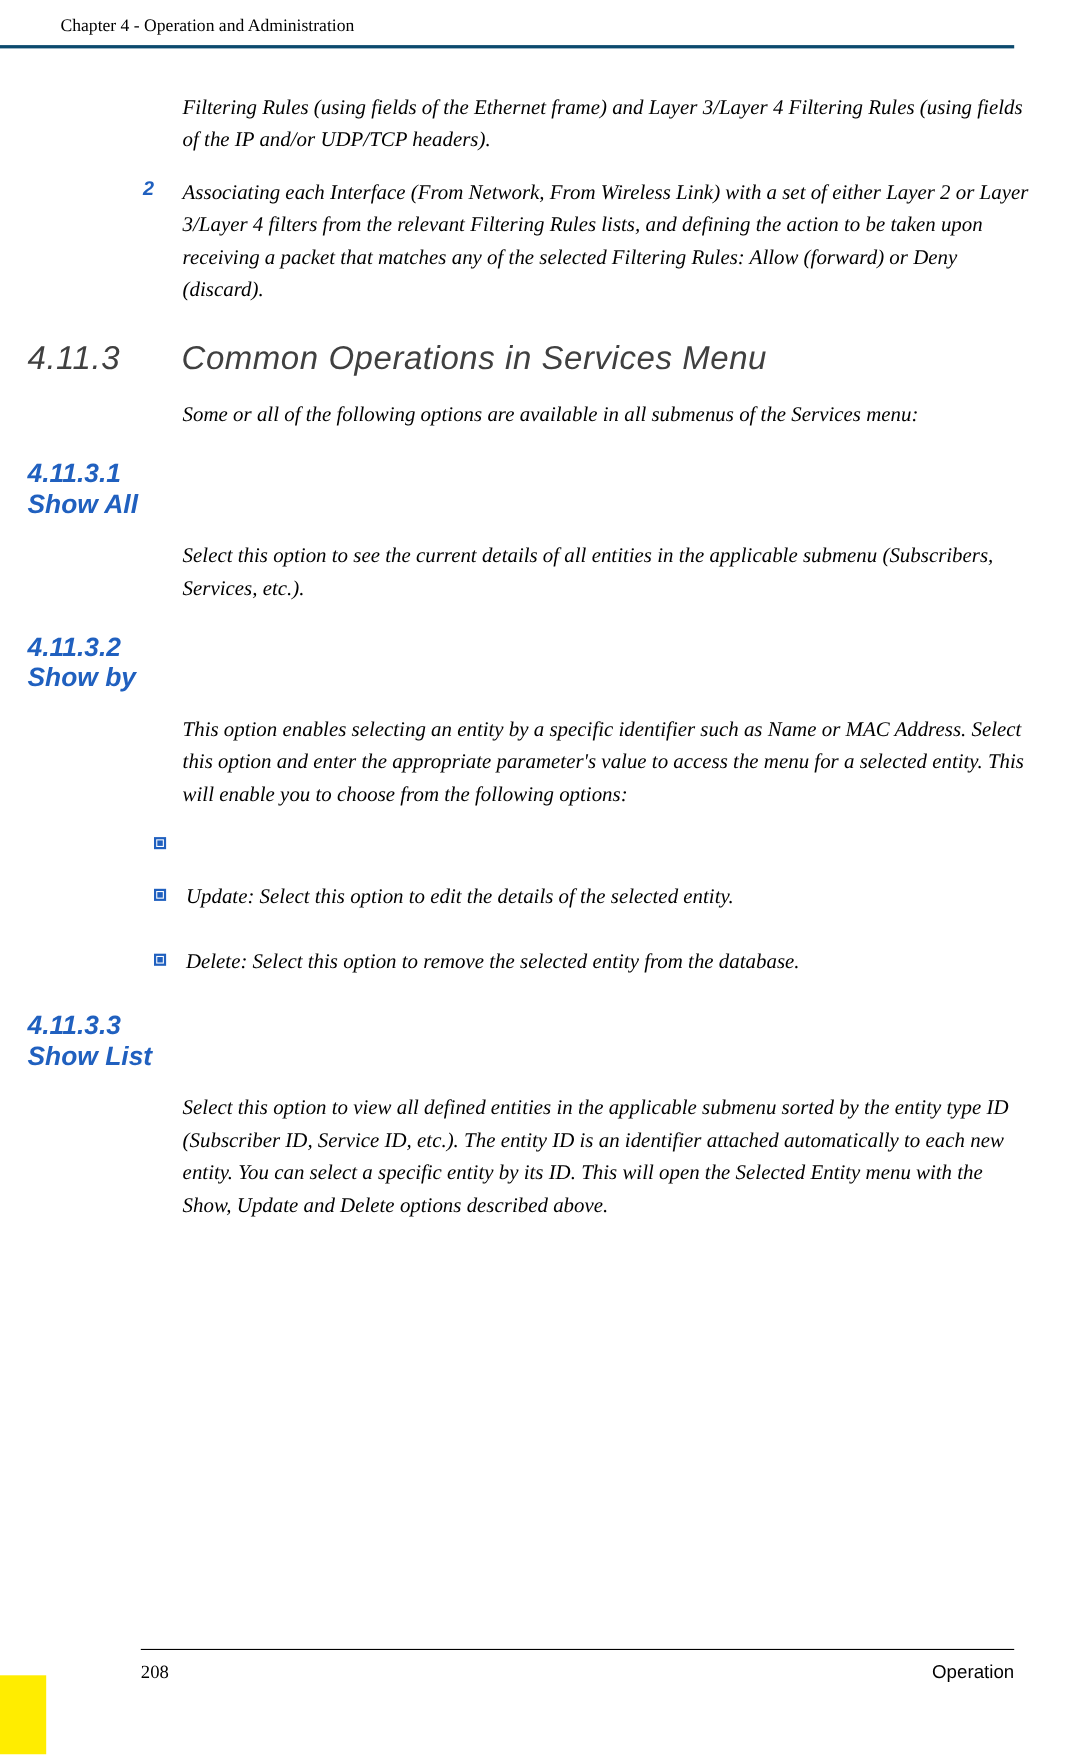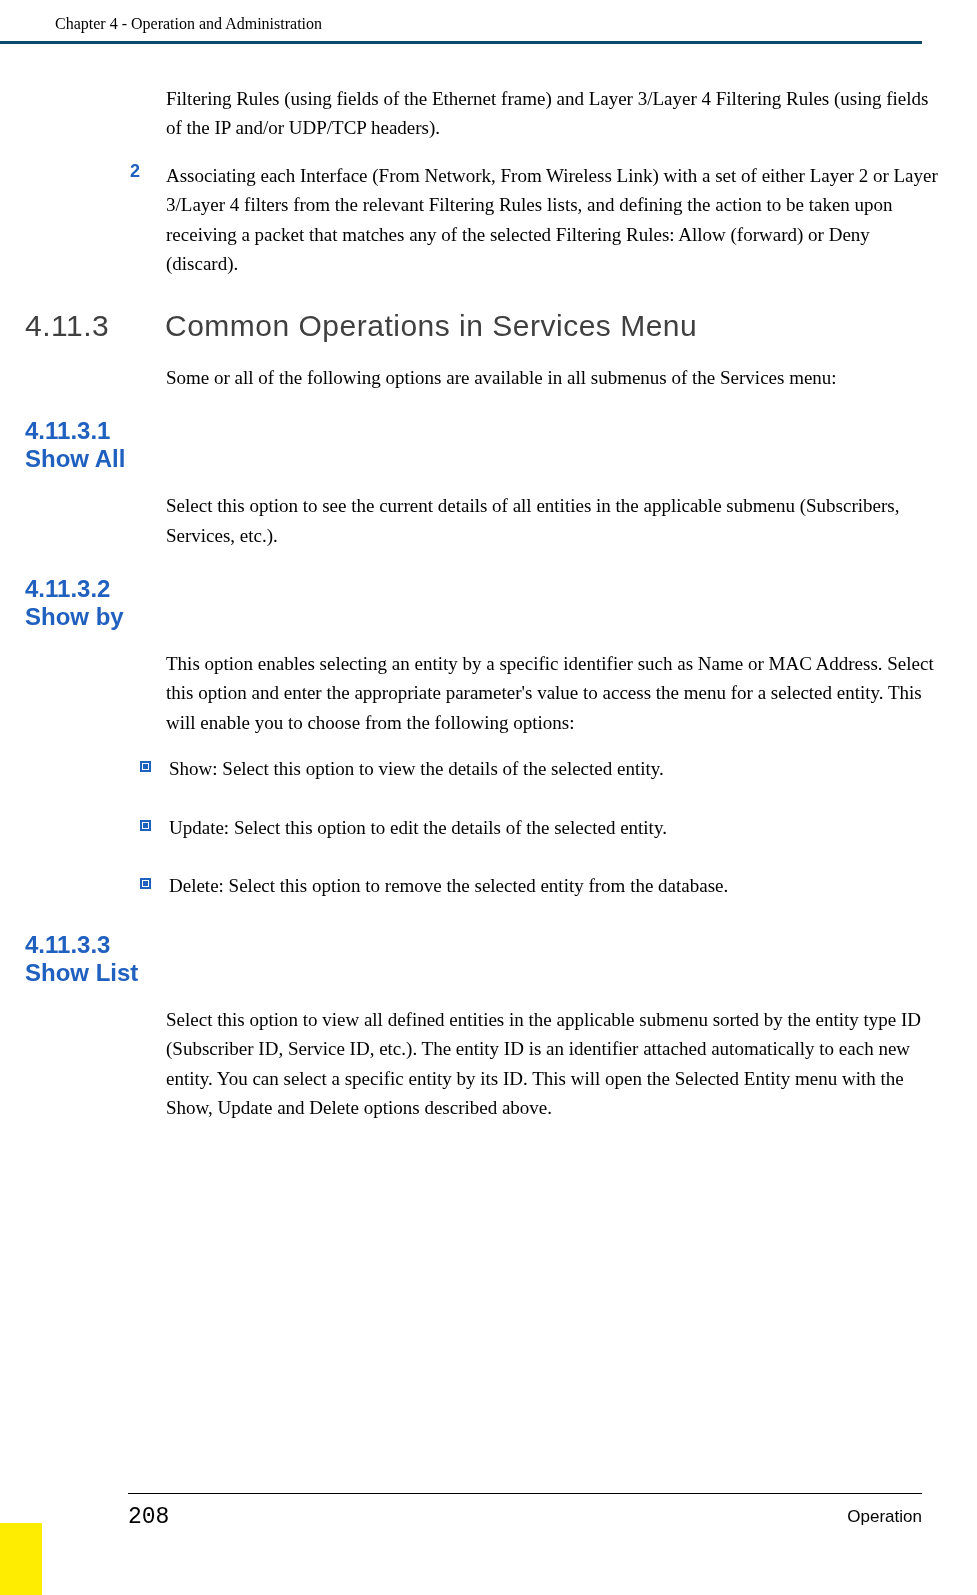--- a/index.html
+++ b/index.html
@@ -16,20 +16,21 @@
       padding: 0;
     }
     .page-header {
       padding: 15px 0 8px 55px;
       border-bottom: 3px solid #0c4a6e;
       margin: 0 55px 0 0;
       font-size: 16px;
     }
     .content {
       padding: 0 37px 0 0;
+      font-style: italic;
     }
     .body-text {
       font-size: 19px;
       line-height: 1.55;
       margin-left: 166px;
       margin-bottom: 18px;
     }
     .numbered-item {
       display: flex;
       margin-left: 130px;
@@ -116,22 +117,21 @@
       margin-left: 128px;
       margin-bottom: 10px;
     }
     .footer-content {
       display: flex;
       justify-content: space-between;
       align-items: center;
       margin-left: 128px;
     }
     .page-num {
-      font-size: 23px;
-      font-family: Liberation Mono, monospace;
+      font-size: 17px;
     }
     .footer-label {
       font-family: Arial, sans-serif;
       font-size: 17px;
     }
     .color-bars {
       position: absolute;
       left: 0;
       bottom: 0;
       display: flex;
@@ -181,21 +181,20 @@
   <h3 class="section-h3">
     <span class="section-h3-num">4.11.3.2</span>
     <span>Show by</span>
   </h3>
 
   <p class="body-text">This option enables selecting an entity by a specific identifier such as Name or MAC Address. Select this option and enter the appropriate parameter's value to access the menu for a selected entity. This will enable you to choose from the following options:</p>
 
   <div class="bullet-list">
     <div class="bullet-item">
       <span class="bullet-marker"></span>
-      <span class="bullet-text">Show: Select this option to view the details of the selected entity.</span>
     </div>
     <div class="bullet-item">
       <span class="bullet-marker"></span>
       <span class="bullet-text">Update: Select this option to edit the details of the selected entity.</span>
     </div>
     <div class="bullet-item">
       <span class="bullet-marker"></span>
       <span class="bullet-text">Delete: Select this option to remove the selected entity from the database.</span>
     </div>
   </div>

